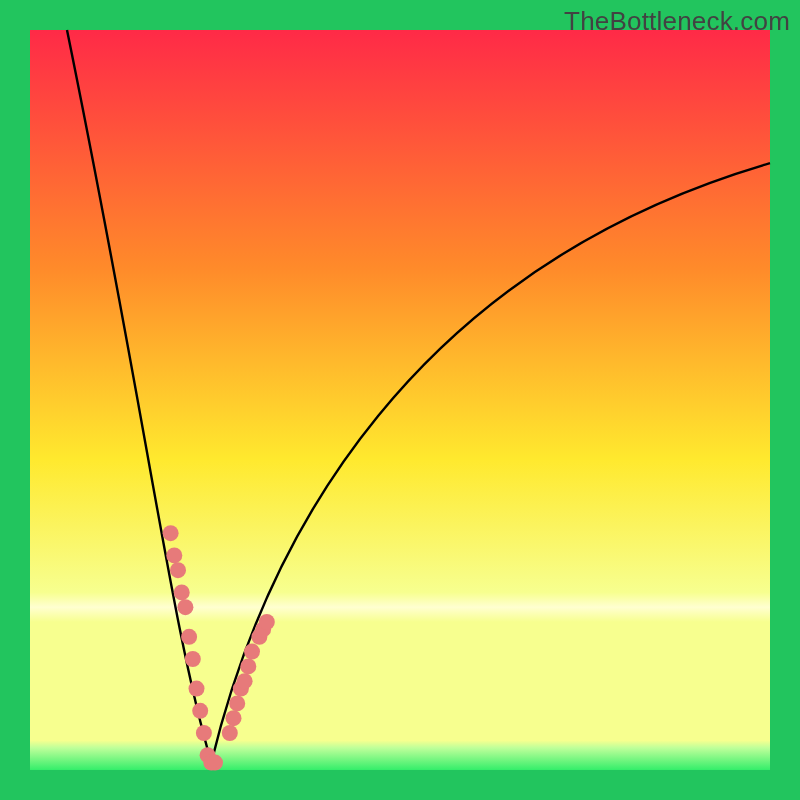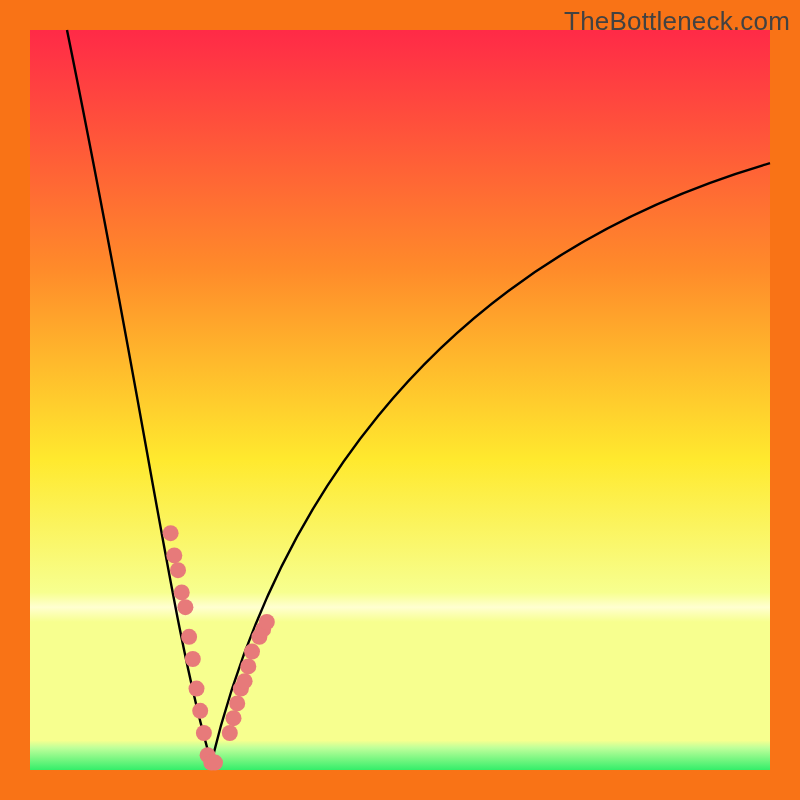--- a/index.html
+++ b/index.html
@@ -10,21 +10,21 @@
     overflow: hidden;
     background: #000;
     font-family: Arial, Helvetica, sans-serif;
   }
   .frame {
     position: absolute;
     left: 0;
     top: 0;
     width: 800px;
     height: 800px;
-    background: #f97316;
+    background: #22c55e;
   }
   .plot-area {
     position: absolute;
     left: 30px;
     top: 30px;
     width: 740px;
     height: 740px;
   }
   .gradient-bg {
     position: absolute;

